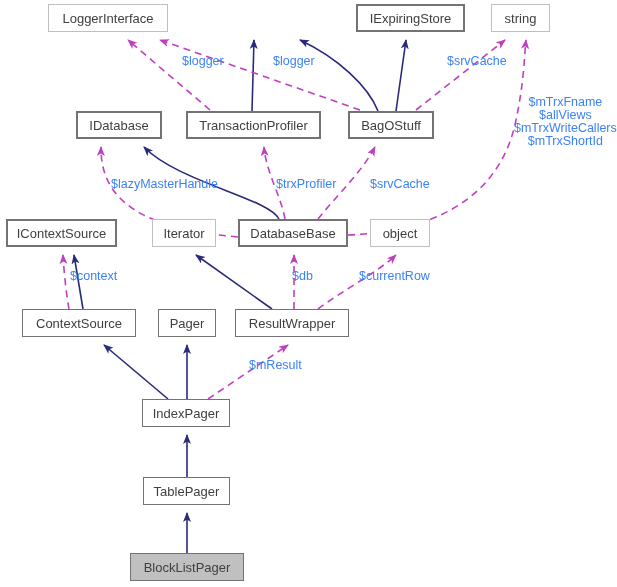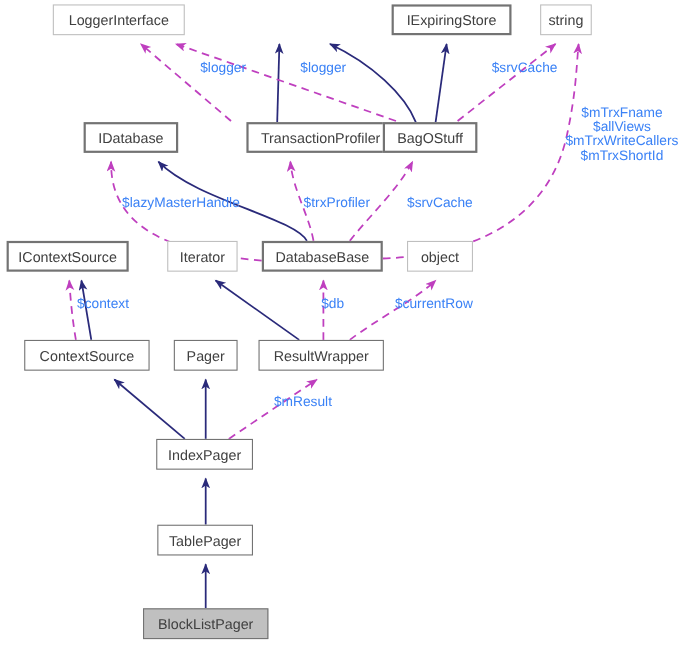--- a/index.html
+++ b/index.html
@@ -105,28 +105,28 @@
 
     <path d="M208,399 L288,345" fill="none" stroke="#bf3fbf" stroke-width="1.6" stroke-dasharray="7,5" marker-end="url(#arrow-assoc)"></path>
   </svg>
 
   <div class="uml-node border-light" style="left:48px;  top:4px;   width:120px; height:28px;">
     <span>LoggerInterface</span>
   </div>
   <div class="uml-node border-dark" style="left:356px; top:4px;   width:109px; height:28px; border-width:2px;">
     <span>IExpiringStore</span>
   </div>
-  <div class="uml-node border-light" style="left:491px; top:4px;   width:47px;  height:28px;">
+  <div class="uml-node border-light" style="left:491px; top:4px;   width:59px;  height:28px;">
     <span>string</span>
   </div>
 
   <div class="uml-node border-dark" style="left:76px;  top:111px; width:86px;  height:28px; border-width:2px;">
     <span>IDatabase</span>
   </div>
-  <div class="uml-node border-dark" style="left:186px; top:111px; width:135px; height:28px; border-width:2px;margin-left:38px;">
+  <div class="uml-node border-dark" style="left:186px; top:111px; width:135px; height:28px; border-width:2px;">
     <span>TransactionProfiler</span>
   </div>
   <div class="uml-node border-dark" style="left:348px; top:111px; width:86px;  height:28px; border-width:2px;">
     <span>BagOStuff</span>
   </div>
 
   <div class="uml-node border-dark" style="left:6px;   top:219px; width:111px; height:28px; border-width:2px;">
     <span>IContextSource</span>
   </div>
   <div class="uml-node border-light" style="left:152px; top:219px; width:64px;  height:28px;">

